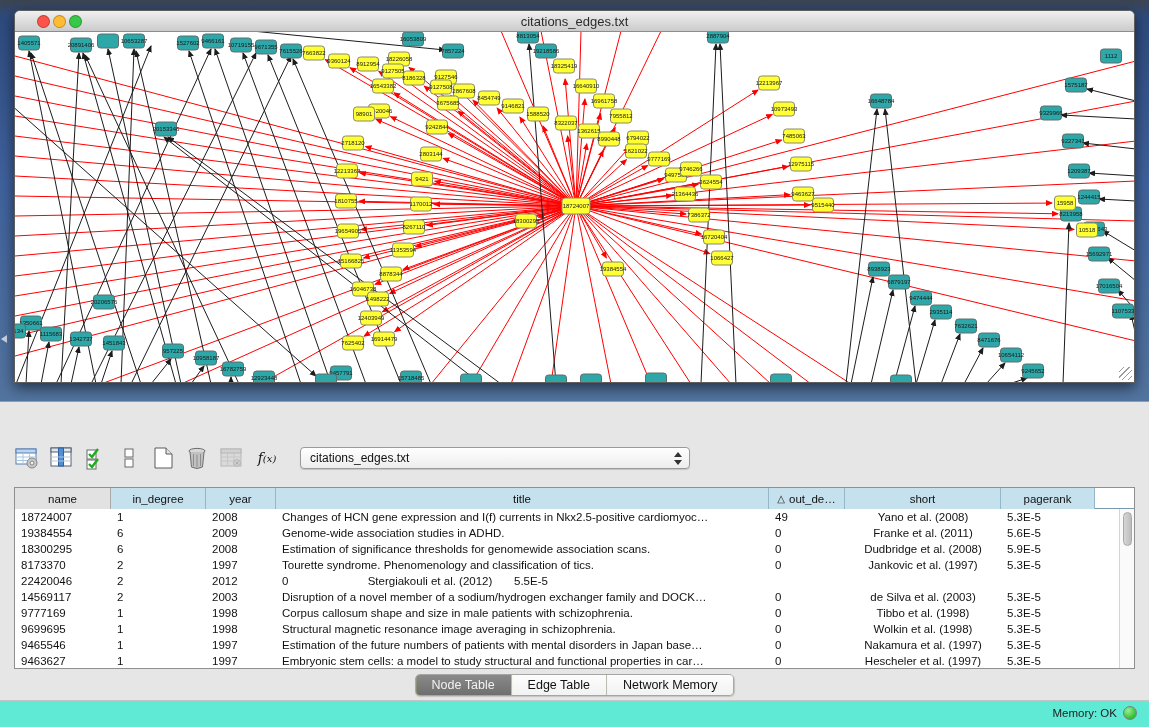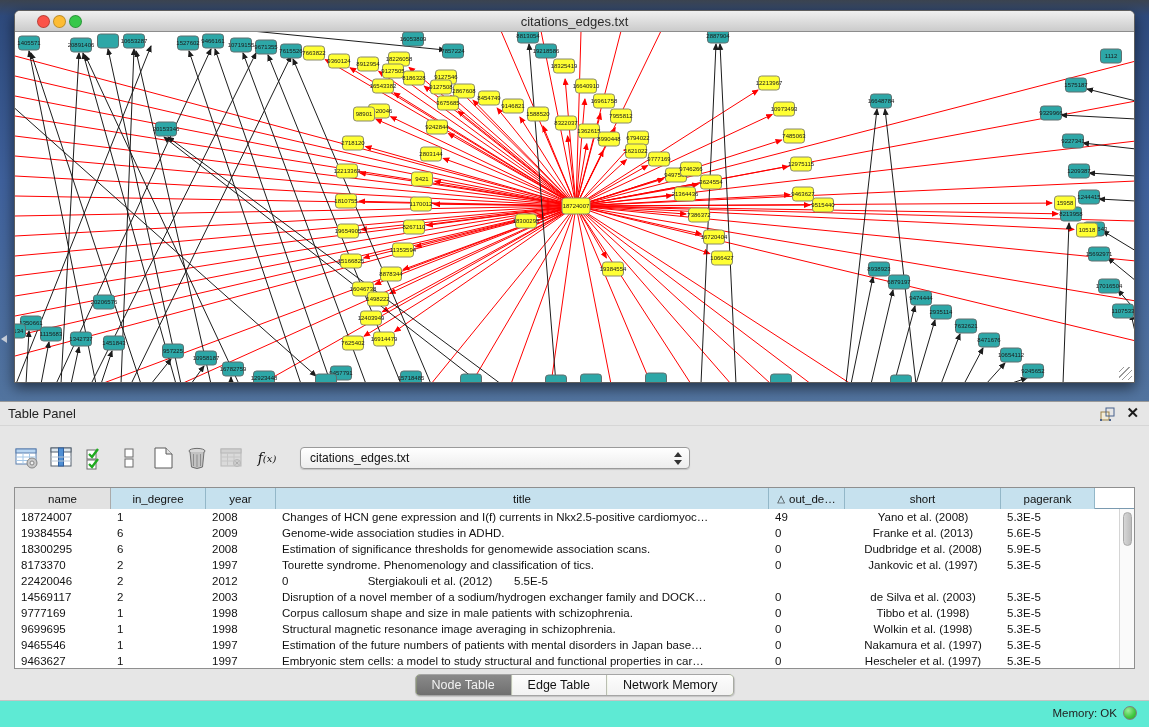--- a/index.html
+++ b/index.html
@@ -711,32 +711,20 @@
               <text x="1072" y="200" text-anchor="middle" font-size="6" fill="#1a1a1a">10518</text>
             </g>
           </g>
       </svg>
       <div id="resize-grip"></div>
     </div>
   </div>
 </div>
 
 <div id="table-panel">
-  <div id="panel-header">
-    <span id="panel-title">Table Panel</span>
-    <span id="panel-float">
-      <svg width="18" height="16" viewBox="0 0 18 16">
-        <rect x="2" y="6" width="8" height="8" fill="#f2ecd8" stroke="#9b8248"></rect>
-        <rect x="7" y="2" width="8" height="8" fill="none" stroke="#47618c"></rect>
-        <rect x="1" y="13" width="2" height="2" fill="#47618c"></rect>
-        <rect x="10" y="13" width="2" height="2" fill="#47618c"></rect>
-      </svg>
-    </span>
-    <span id="panel-close">✕</span>
-  </div>
 
   <div id="toolbar">
     <span class="tb-icon">
       <svg width="24" height="24" viewBox="0 0 24 24">
         <rect x="1" y="3" width="20" height="15" fill="#ffffff" stroke="#5b7fae"></rect>
         <rect x="1" y="3" width="20" height="4" fill="#b9d6f2" stroke="#5b7fae"></rect>
         <path d="M1 11h20 M1 14.5h20 M8 7v11 M14.5 7v11" stroke="#a5c8e8" fill="none"></path>
         <circle cx="17" cy="17" r="5" fill="#c9c9c9" stroke="#858585"></circle>
         <circle cx="17" cy="17" r="2" fill="#efefef" stroke="#858585"></circle>
       </svg>
@@ -833,21 +821,21 @@
           <div class="td" style="width: 76px;">49</div>
           <div class="td center" style="width: 156px;">Yano et al. (2008)</div>
           <div class="td" style="width: 94px;">5.3E-5</div>
         </div>
         <div class="tr">
           <div class="td" style="width: 96px;">19384554</div>
           <div class="td" style="width: 95px;">6</div>
           <div class="td" style="width: 70px;">2009</div>
           <div class="td" style="width: 493px;">Genome-wide association studies in ADHD.</div>
           <div class="td" style="width: 76px;">0</div>
-          <div class="td center" style="width: 156px;">Franke et al. (2013)</div>
+          <div class="td center" style="width: 156px;">Franke et al. (2011)</div>
           <div class="td" style="width: 94px;">5.6E-5</div>
         </div>
         <div class="tr">
           <div class="td" style="width: 96px;">18300295</div>
           <div class="td" style="width: 95px;">6</div>
           <div class="td" style="width: 70px;">2008</div>
           <div class="td" style="width: 493px;">Estimation of significance thresholds for genomewide association scans.</div>
           <div class="td" style="width: 76px;">0</div>
           <div class="td center" style="width: 156px;">Dudbridge et al. (2008)</div>
           <div class="td" style="width: 94px;">5.9E-5</div>

